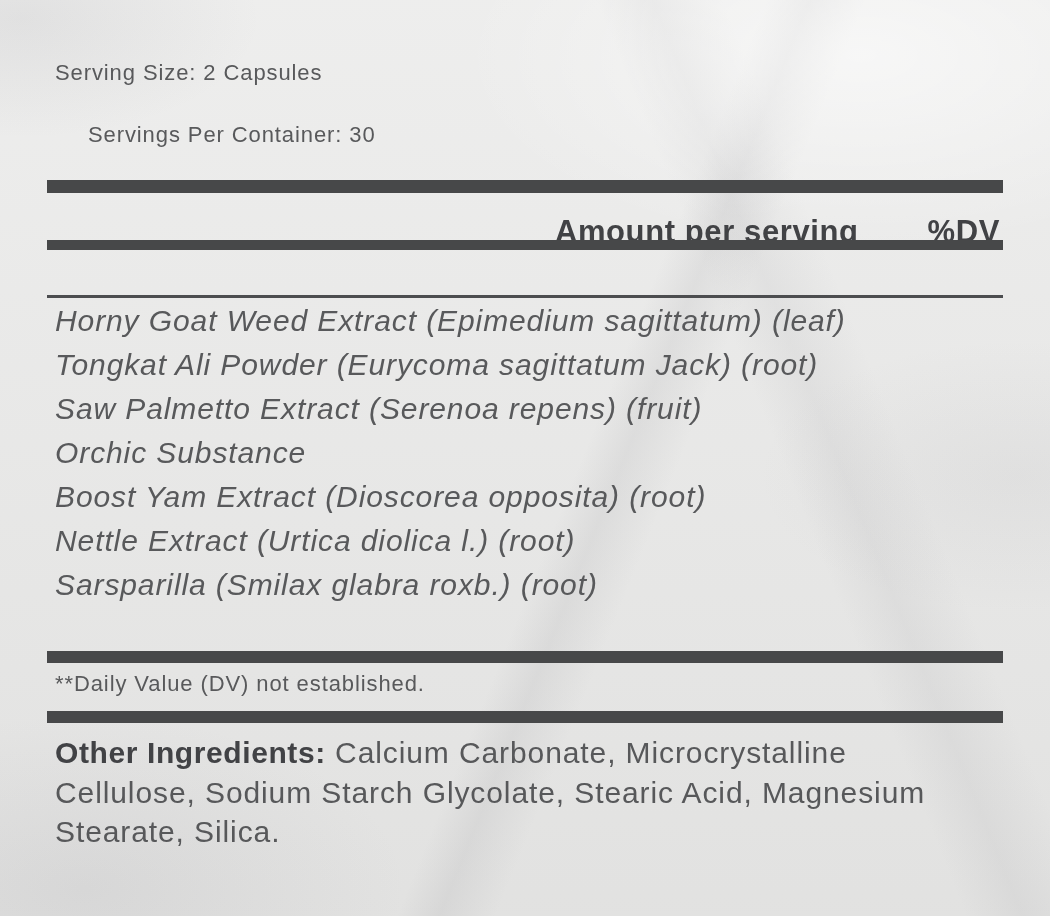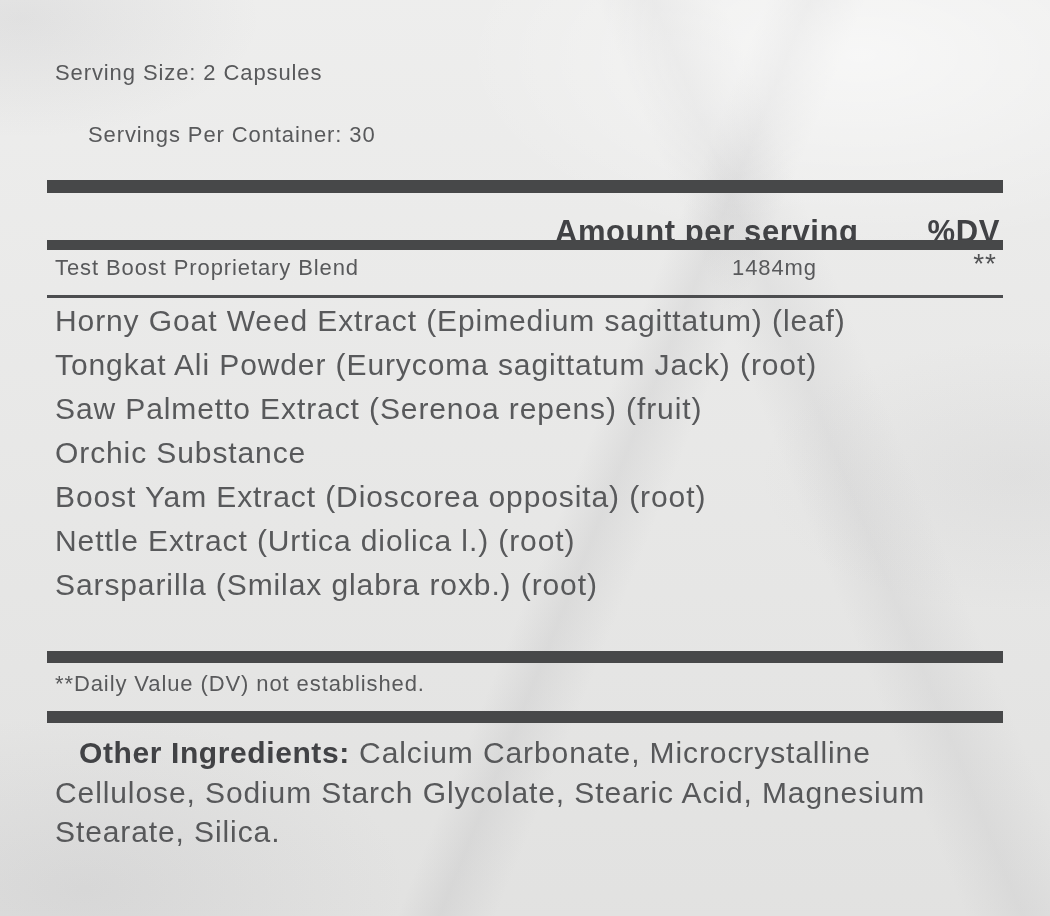--- a/index.html
+++ b/index.html
@@ -77,21 +77,21 @@
   .blend-name { position: absolute; left: 0; top: 0; }
   .blend-amount { position: absolute; left: 677px; top: 0; }
   .blend-dv {
     position: absolute;
     right: 6px;
     top: -7px;
     font-size: 28px;
     letter-spacing: 1px;
     color: #525355;
   }
-  .ingredient-list { left: 55px; top: 299px; }
+  .ingredient-list { left: 55px; top: 299px; font-style: italic; }
   .ing-row {
     height: 44px;
     display: flex;
     align-items: center;
     font-size: 30px;
     letter-spacing: 0.9px;
     white-space: nowrap;
   }
   .footnote { left: 55px; top: 671px; }
   .other-ingredients {
@@ -101,46 +101,40 @@
     font-size: 30px;
     letter-spacing: 0.9px;
     line-height: 39.5px;
     color: #57585a;
     white-space: normal;
   }
   .other-ingredients .oi-label {
     font-weight: bold;
     color: #414245;
     letter-spacing: 0.6px;
-    margin-left: 24px;
   }
 </style>
 </head>
 <body>
 
 <div class="sheet">
 
   <div class="abs txt serving-size">Serving Size: 2 Capsules</div>
 
   <div class="abs txt servings-per-container">Servings Per Container: 30</div>
 
   <div class="bar bar-1"></div>
 
   <div class="abs header-row">
     <span class="col-head">Amount per serving</span>
     <span class="col-head">%DV</span>
   </div>
 
   <div class="bar bar-2"></div>
 
-  <div class="abs blend-row">
-    <span class="txt blend-name">Test Boost Proprietary Blend</span>
-    <span class="txt blend-amount">1484mg</span>
-    <span class="blend-dv">**</span>
-  </div>
 
   <div class="thin-rule"></div>
 
   <div class="abs ingredient-list">
 
   <div class="ing-row">Horny Goat Weed Extract (Epimedium sagittatum) (leaf)</div>
       <div class="ing-row">Tongkat Ali Powder (Eurycoma sagittatum Jack) (root)</div>
       <div class="ing-row">Saw Palmetto Extract (Serenoa repens) (fruit)</div>
       <div class="ing-row">Orchic Substance</div>
       <div class="ing-row">Boost Yam Extract (Dioscorea opposita) (root)</div>

